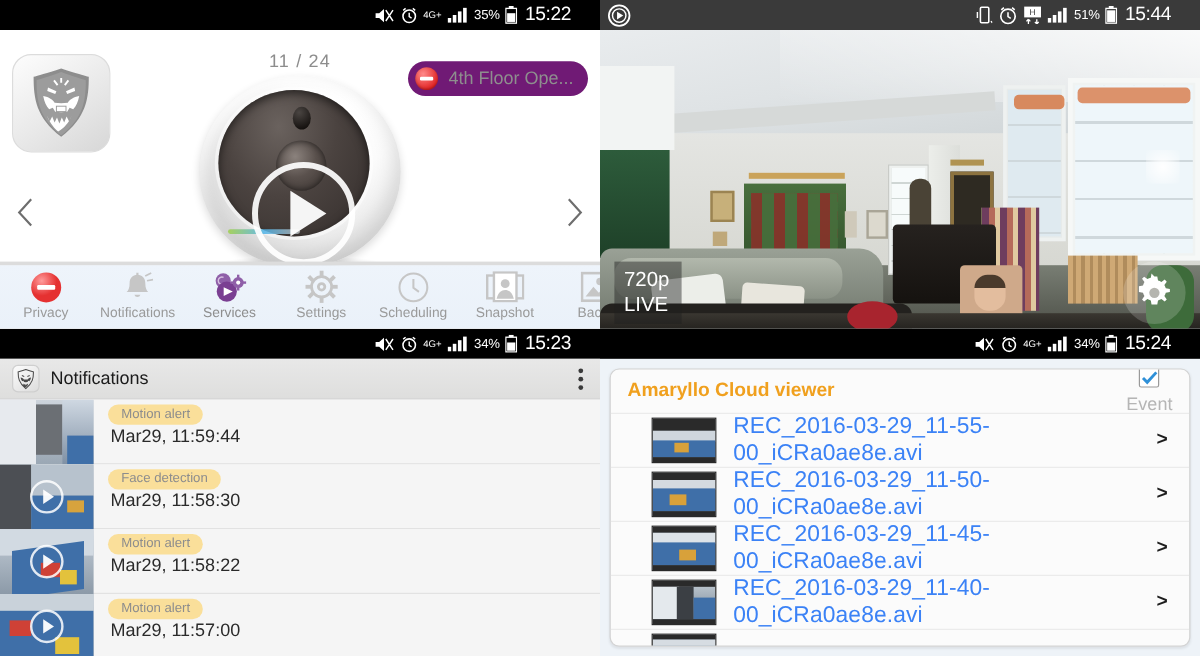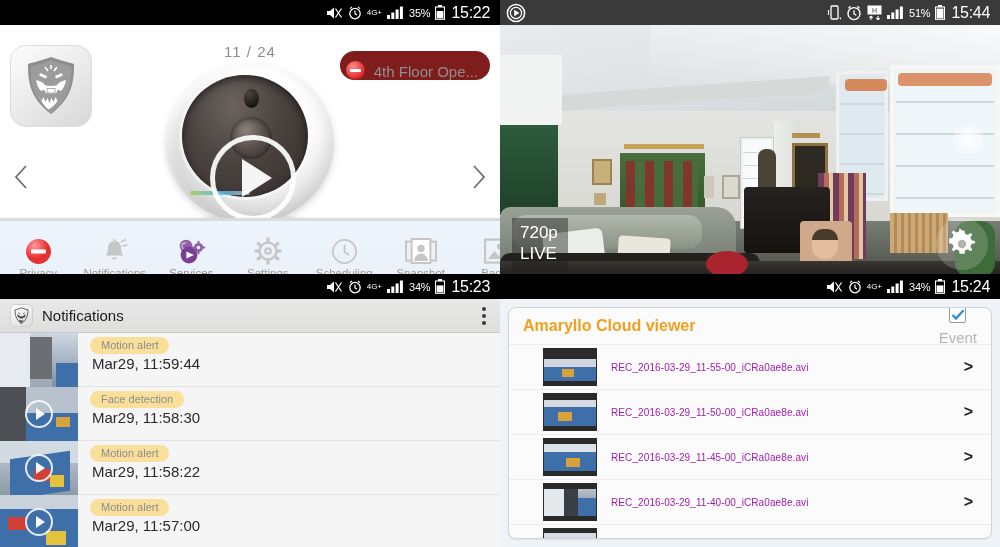--- a/index.html
+++ b/index.html
@@ -9,21 +9,21 @@
     font-family: "Liberation Sans", sans-serif;
     overflow: hidden;
   }
   .screen { position: relative; width: 1000px; height: 547px; }
 
   
   .statusbar {
     position: absolute; left: 0; width: 500px; height: 25px;
     background: #000; color: #fff;
     display: flex; align-items: center; justify-content: flex-end;
-    padding-right: 10px; gap: 5px;
+    padding-right: 24px; gap: 5px;
     font-size: 13px;
   }
   .statusbar.gray { background: #3a3a3a; }
   .sb-left { position: absolute; left: 6px; top: 0; height: 25px; display:flex; align-items:center; }
   .sb-icon { display: inline-flex; align-items: center; justify-content: center; height: 25px; }
   .sb-pct { font-size: 11px; letter-spacing: -0.2px; }
   .sb-time { font-size: 16px; font-weight: 400; letter-spacing: -0.3px; margin-left: 1px; }
   .net-label { font-size: 8px; line-height: 7px; text-align:center; }
 
   
@@ -36,23 +36,23 @@
     background: linear-gradient(145deg,#fdfdfd 0%,#e9e9e9 55%,#d7d7d7 100%);
     border: 1px solid #dcdcdc;
     display: flex; align-items: center; justify-content: center;
   }
   .counter {
     position: absolute; left: 0; right: 0; top: 18px;
     text-align: center; color: #8d8d8d; font-size: 15px; letter-spacing: 1px;
   }
   .name-pill {
     position: absolute; right: 10px; top: 26px;
-    background: #7f1d1d; border-radius: 15px;
+    background: #701a75; border-radius: 15px;
     height: 29px; padding: 0 12px 0 6px;
-    display: flex; align-items: flex-end; gap: 9px;
+    display: flex; align-items: center; gap: 9px;
     max-width: 165px;
   }
   .name-pill-text { color: #8e8e8e; font-size: 15px; white-space: nowrap; overflow: hidden; }
   .deny-icon { width: 19px; height: 19px; border-radius: 50%;
     background: radial-gradient(circle at 35% 30%, #ff8a8a, #e02020 75%);
     display:flex; align-items:center; justify-content:center; flex: none;
     box-shadow: inset 0 -1px 2px rgba(0,0,0,.25);}
   .deny-icon i { display:block; width: 11px; height: 3px; background:#fff; border-radius:1px; }
 
   .cam-wrap { position: absolute; left: 50%; top: 38px; transform: translateX(-50%); width: 180px; height: 170px; }
@@ -80,21 +80,21 @@
 
   .nav-arrow { position:absolute; top: 130px; width: 34px; height: 44px;
     display:flex; align-items:center; justify-content:center; color:#6e6e6e; font-size: 30px; font-weight: 300; }
   .nav-left { left: 4px; }
   .nav-right { right: 4px; }
 
   
   .toolbar { position:absolute; left:0; top:218px; width:500px; height:56px;
     background: linear-gradient(180deg,#eef4fb 0%,#eaf1f9 100%);
     border-top: 3px solid #dcdcdc; display:flex; align-items:flex-start; }
-  .tb-item { width: 76.5px; flex: none; display:flex; flex-direction:column; align-items:center; padding-top: 16px; gap: 2px; }
+  .tb-item { width: 76.5px; flex: none; display:flex; flex-direction:column; align-items:center; padding-top: 4px; gap: 2px; }
   .tb-label { font-size: 11.5px; color: #9a9a9a; white-space: nowrap; }
   .tb-item.active .tb-label { color: #8e8e8e; }
   .tb-ic { height: 28px; display:flex; align-items:center; justify-content:center; }
 
   
   #q2 { position:absolute; left:500px; top:0; width:500px; height:274px; overflow:hidden; background:#2b2b2b; }
   .livepic { position:absolute; left:0; top:25px; width:500px; height:249px; overflow:hidden;
     background: linear-gradient(180deg,#d4d9db 0%,#e6e8e7 22%,#dfe0dc 40%,#9aa195 62%,#4e5149 100%); }
   .badge-live { position:absolute; left: 12px; bottom: 4px; background: rgba(30,30,30,.45);
     color:#fff; font-size: 17px; line-height: 21px; padding: 4px 10px 6px 8px; }
@@ -134,21 +134,21 @@
   .cv-head { height: 36px; display:flex; align-items:center; padding: 0 14px; }
   .cv-title { color:#f0a01e; font-size: 16px; font-weight: bold; }
   .cv-event { margin-left:auto; display:flex; align-items:center; gap:6px;flex-direction:column; }
   .cb { width: 17px; height:17px; border:1px solid #9a9a9a; background:#fff; border-radius:2px;
     display:flex; align-items:center; justify-content:center; }
   .cv-event-label { color:#b5b5b5; font-size: 15px; }
   .cv-row { height: 45px; display:flex; align-items:center; padding-left: 34px; padding-right: 18px;
     border-top: 1px solid #ebebeb; gap: 14px; }
   .cv-row:first-of-type { border-top: none; }
   .cv-thumb { width: 54px; height: 38px; flex:none; border: 1px solid #2a2a2a; position:relative; overflow:hidden; }
-  .cv-name { font-size: 10px; color:#a21caf; letter-spacing:.1px; }
+  .cv-name { font-size: 19px; color:#3b82f6; letter-spacing:.1px; }
   .cv-chevron { margin-left:auto; font-size: 16px; font-weight:bold; color:#1d1d1d; }
 
   
   .art { position:absolute; }
 </style>
 </head>
 <body>
 
 <div class="screen">
 

